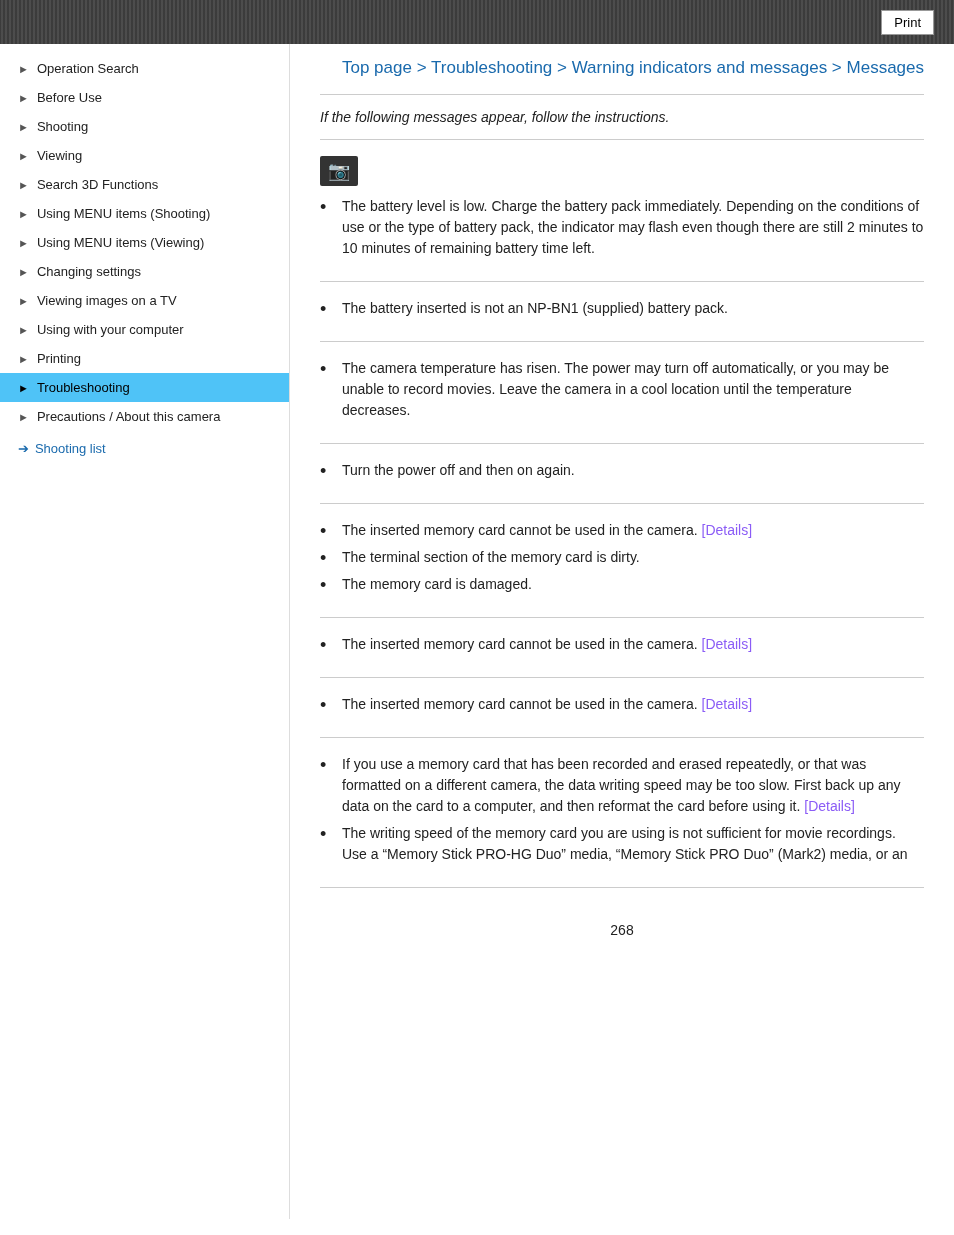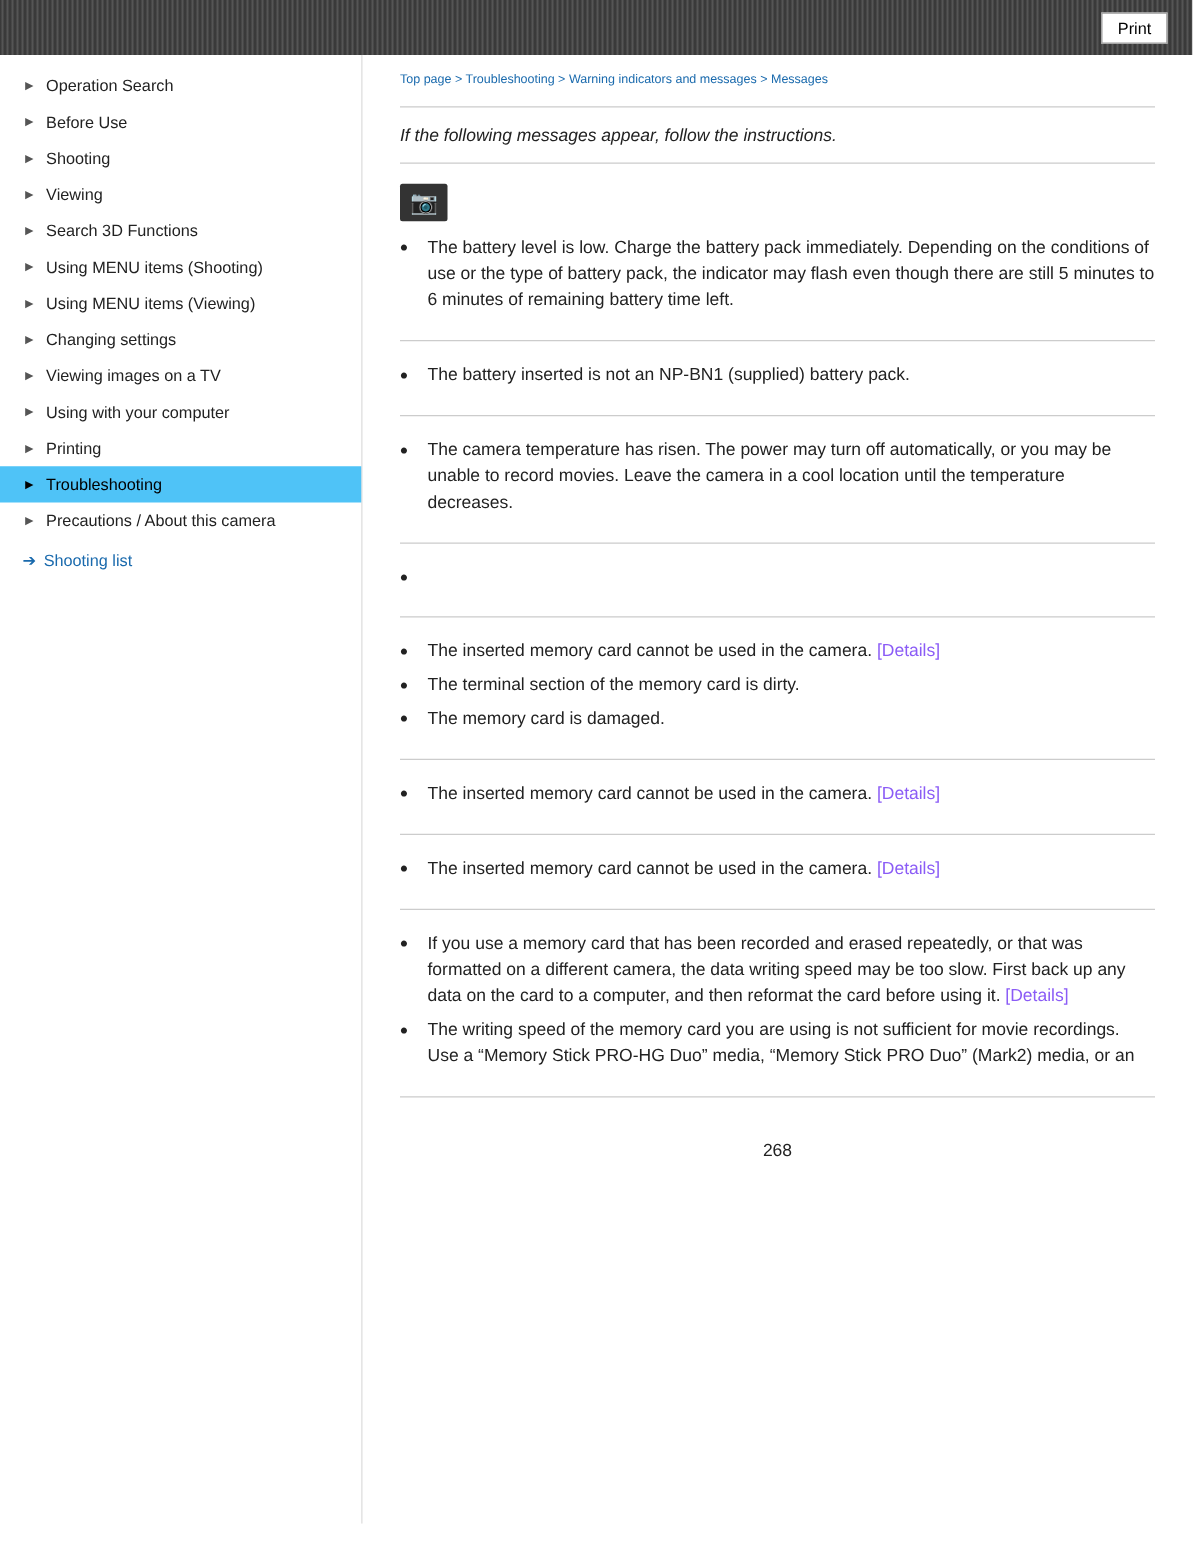--- a/index.html
+++ b/index.html
@@ -72,23 +72,23 @@
 
     
     .main-content {
       flex: 1;
       padding: 0 30px 30px 30px;
     }
 
     
     .breadcrumb {
       padding: 14px 0 10px 0;
-      font-size: 10px;
+      font-size: 17px;
       color: #1a6aad;
-      text-align: left;
+      text-align: right;
     }
     .breadcrumb a {
       color: #1a6aad;
       text-decoration: none;
     }
 
     .page-title-area {
       border-bottom: 1px solid #ccc;
       margin-bottom: 14px;
       padding-bottom: 6px;
@@ -233,21 +233,21 @@
     <p class="intro-text">If the following messages appear, follow the instructions.</p>
 
     <div id="sections-area">
         <div class="section">
           <div class="camera-icon-area">
       <span class="camera-icon-box">📷</span>
     </div>
           <ul class="bullet-list">
             <li>
       <span class="bullet">•</span>
-      <span>The battery level is low. Charge the battery pack immediately. Depending on the conditions of use or the type of battery pack, the indicator may flash even though there are still 5 minutes to 6 minutes of remaining battery time left.</span>
+      <span>The battery level is low. Charge the battery pack immediately. Depending on the conditions of use or the type of battery pack, the indicator may flash even though there are still 2 minutes to 10 minutes of remaining battery time left.</span>
     </li>
           </ul>
         </div>
         <div class="section">
           <ul class="bullet-list">
             <li>
       <span class="bullet">•</span>
       <span>The battery inserted is not an NP-BN1 (supplied) battery pack.</span>
     </li>
           </ul>
@@ -257,20 +257,21 @@
             <li>
       <span class="bullet">•</span>
       <span>The camera temperature has risen. The power may turn off automatically, or you may be unable to record movies. Leave the camera in a cool location until the temperature decreases.</span>
     </li>
           </ul>
         </div>
         <div class="section">
           <ul class="bullet-list">
             <li>
       <span class="bullet">•</span>
+      <span>Turn the power off and then on again.</span>
     </li>
           </ul>
         </div>
         <div class="section">
           <ul class="bullet-list">
             <li>
       <span class="bullet">•</span>
       <span>The inserted memory card cannot be used in the camera. <a href="#" class="link">[Details]</a></span>
     </li>
             <li>

